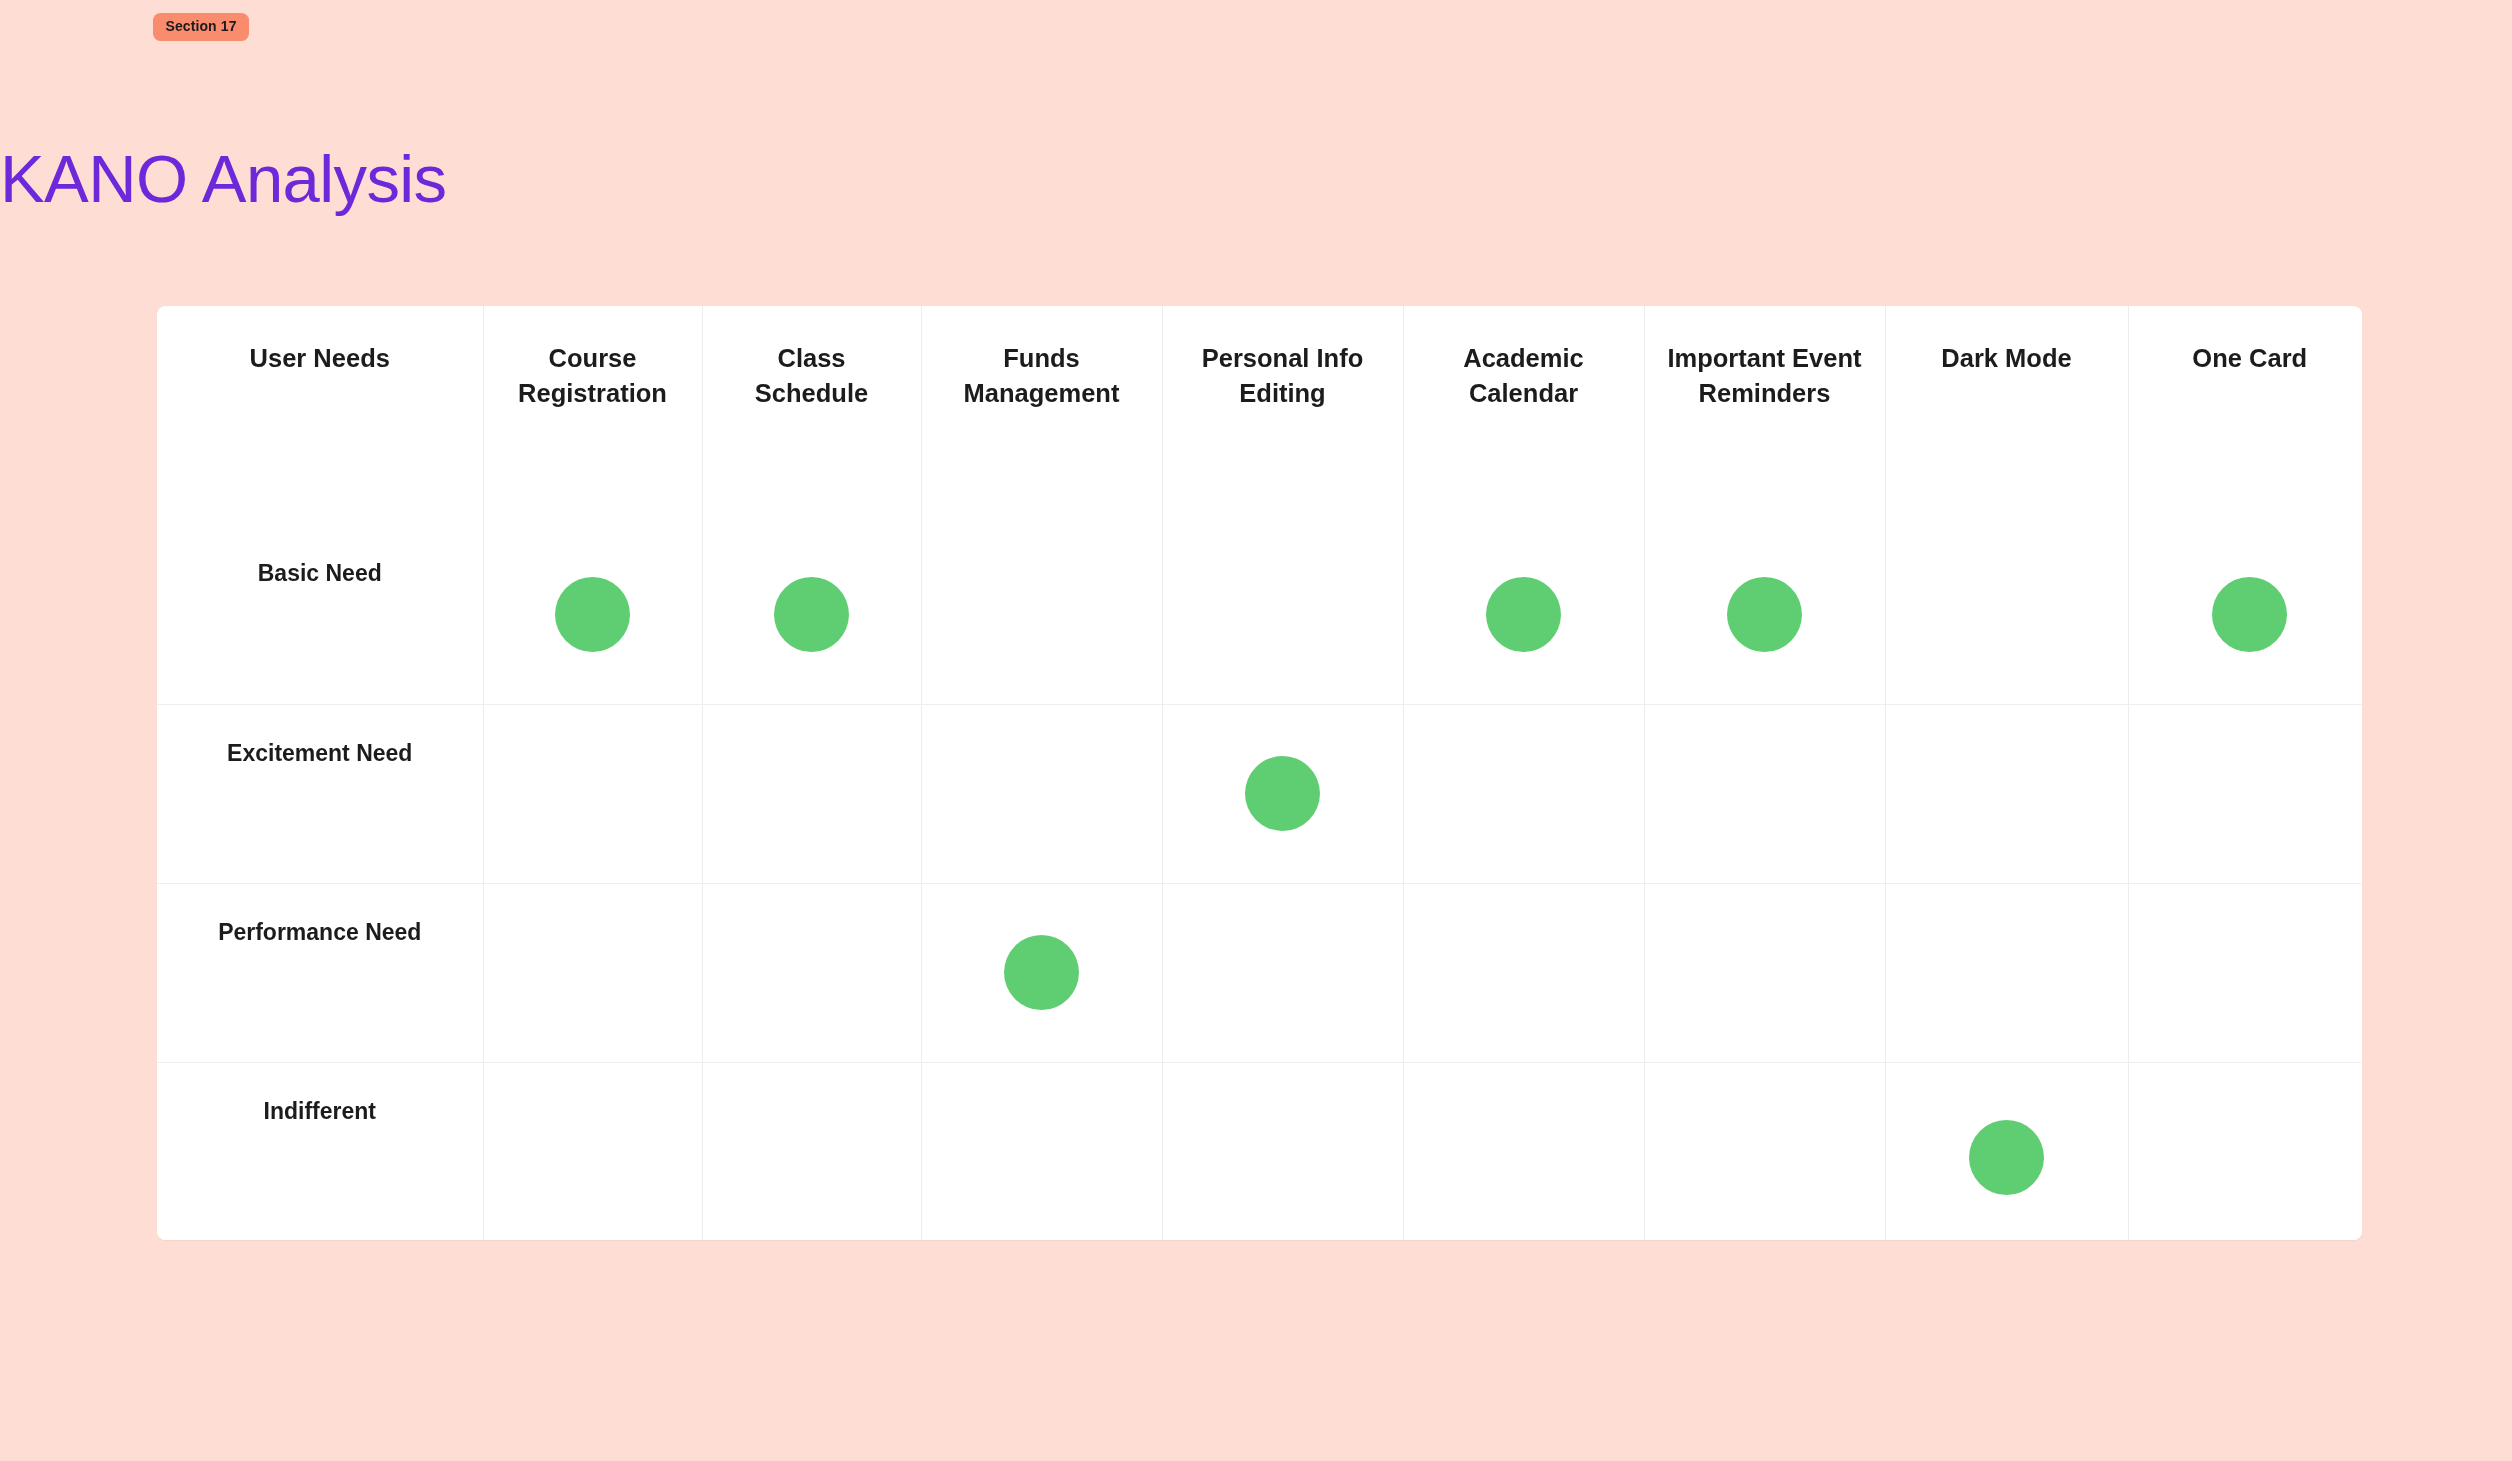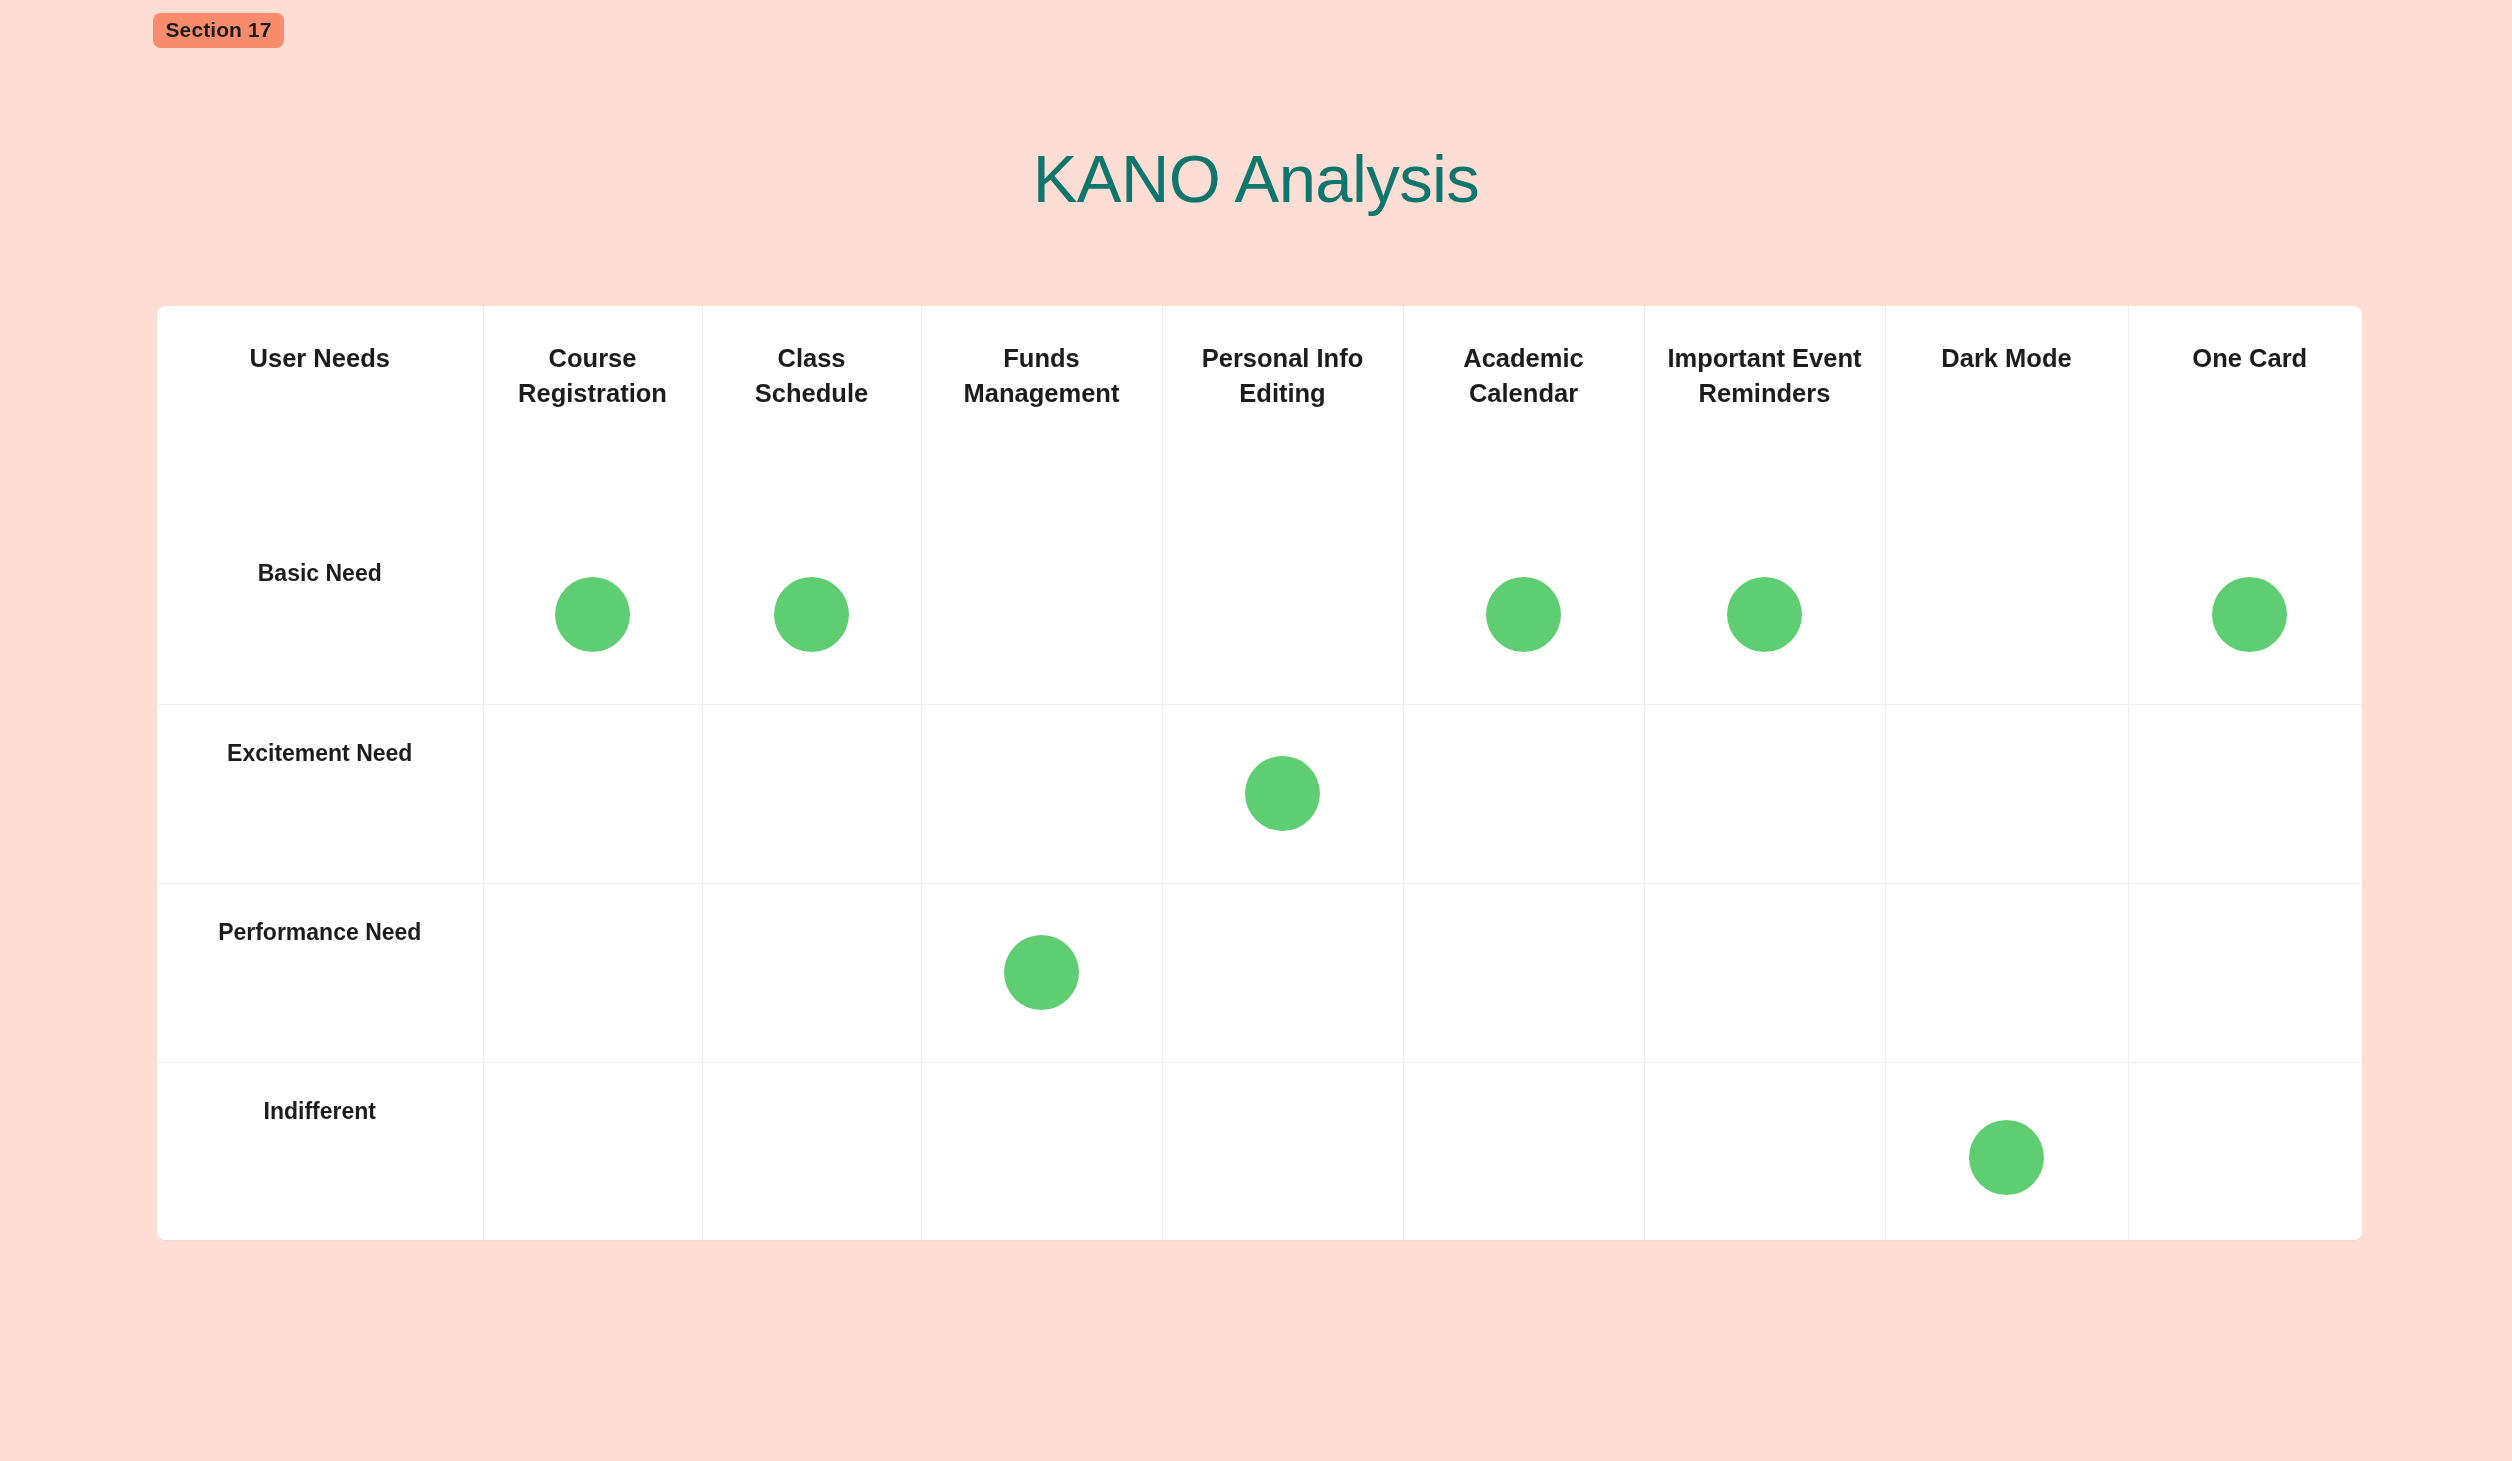--- a/index.html
+++ b/index.html
@@ -15,39 +15,39 @@
     position: relative;
   }
 
   
   #section-badge {
     position: absolute;
     left: 153px;
     top: 12.5px;
     background: #FA8C6E;
     color: #1b1b1b;
-    font-size: 21px;
+    font-size: 14px;
     font-weight: 700;
     letter-spacing: 0.1px;
     padding: 6.9px 12.5px 8px 12.5px;
     border-radius: 7.5px;
     line-height: 1;
     white-space: nowrap;
   }
 
   
   #page-title {
     position: absolute;
     left: 0;
     right: 0;
     top: 95px;
-    text-align: center;
+    text-align: left;
     font-size: 67px;
     font-weight: 400;
-    color: #0f766e;
+    color: #6d28d9;
     letter-spacing: -0.6px;
     line-height: 1.15;
   }
 
   
   #kano-table-wrap {
     position: absolute;
     left: 157px;
     top: 306px;
     width: 2205px;

